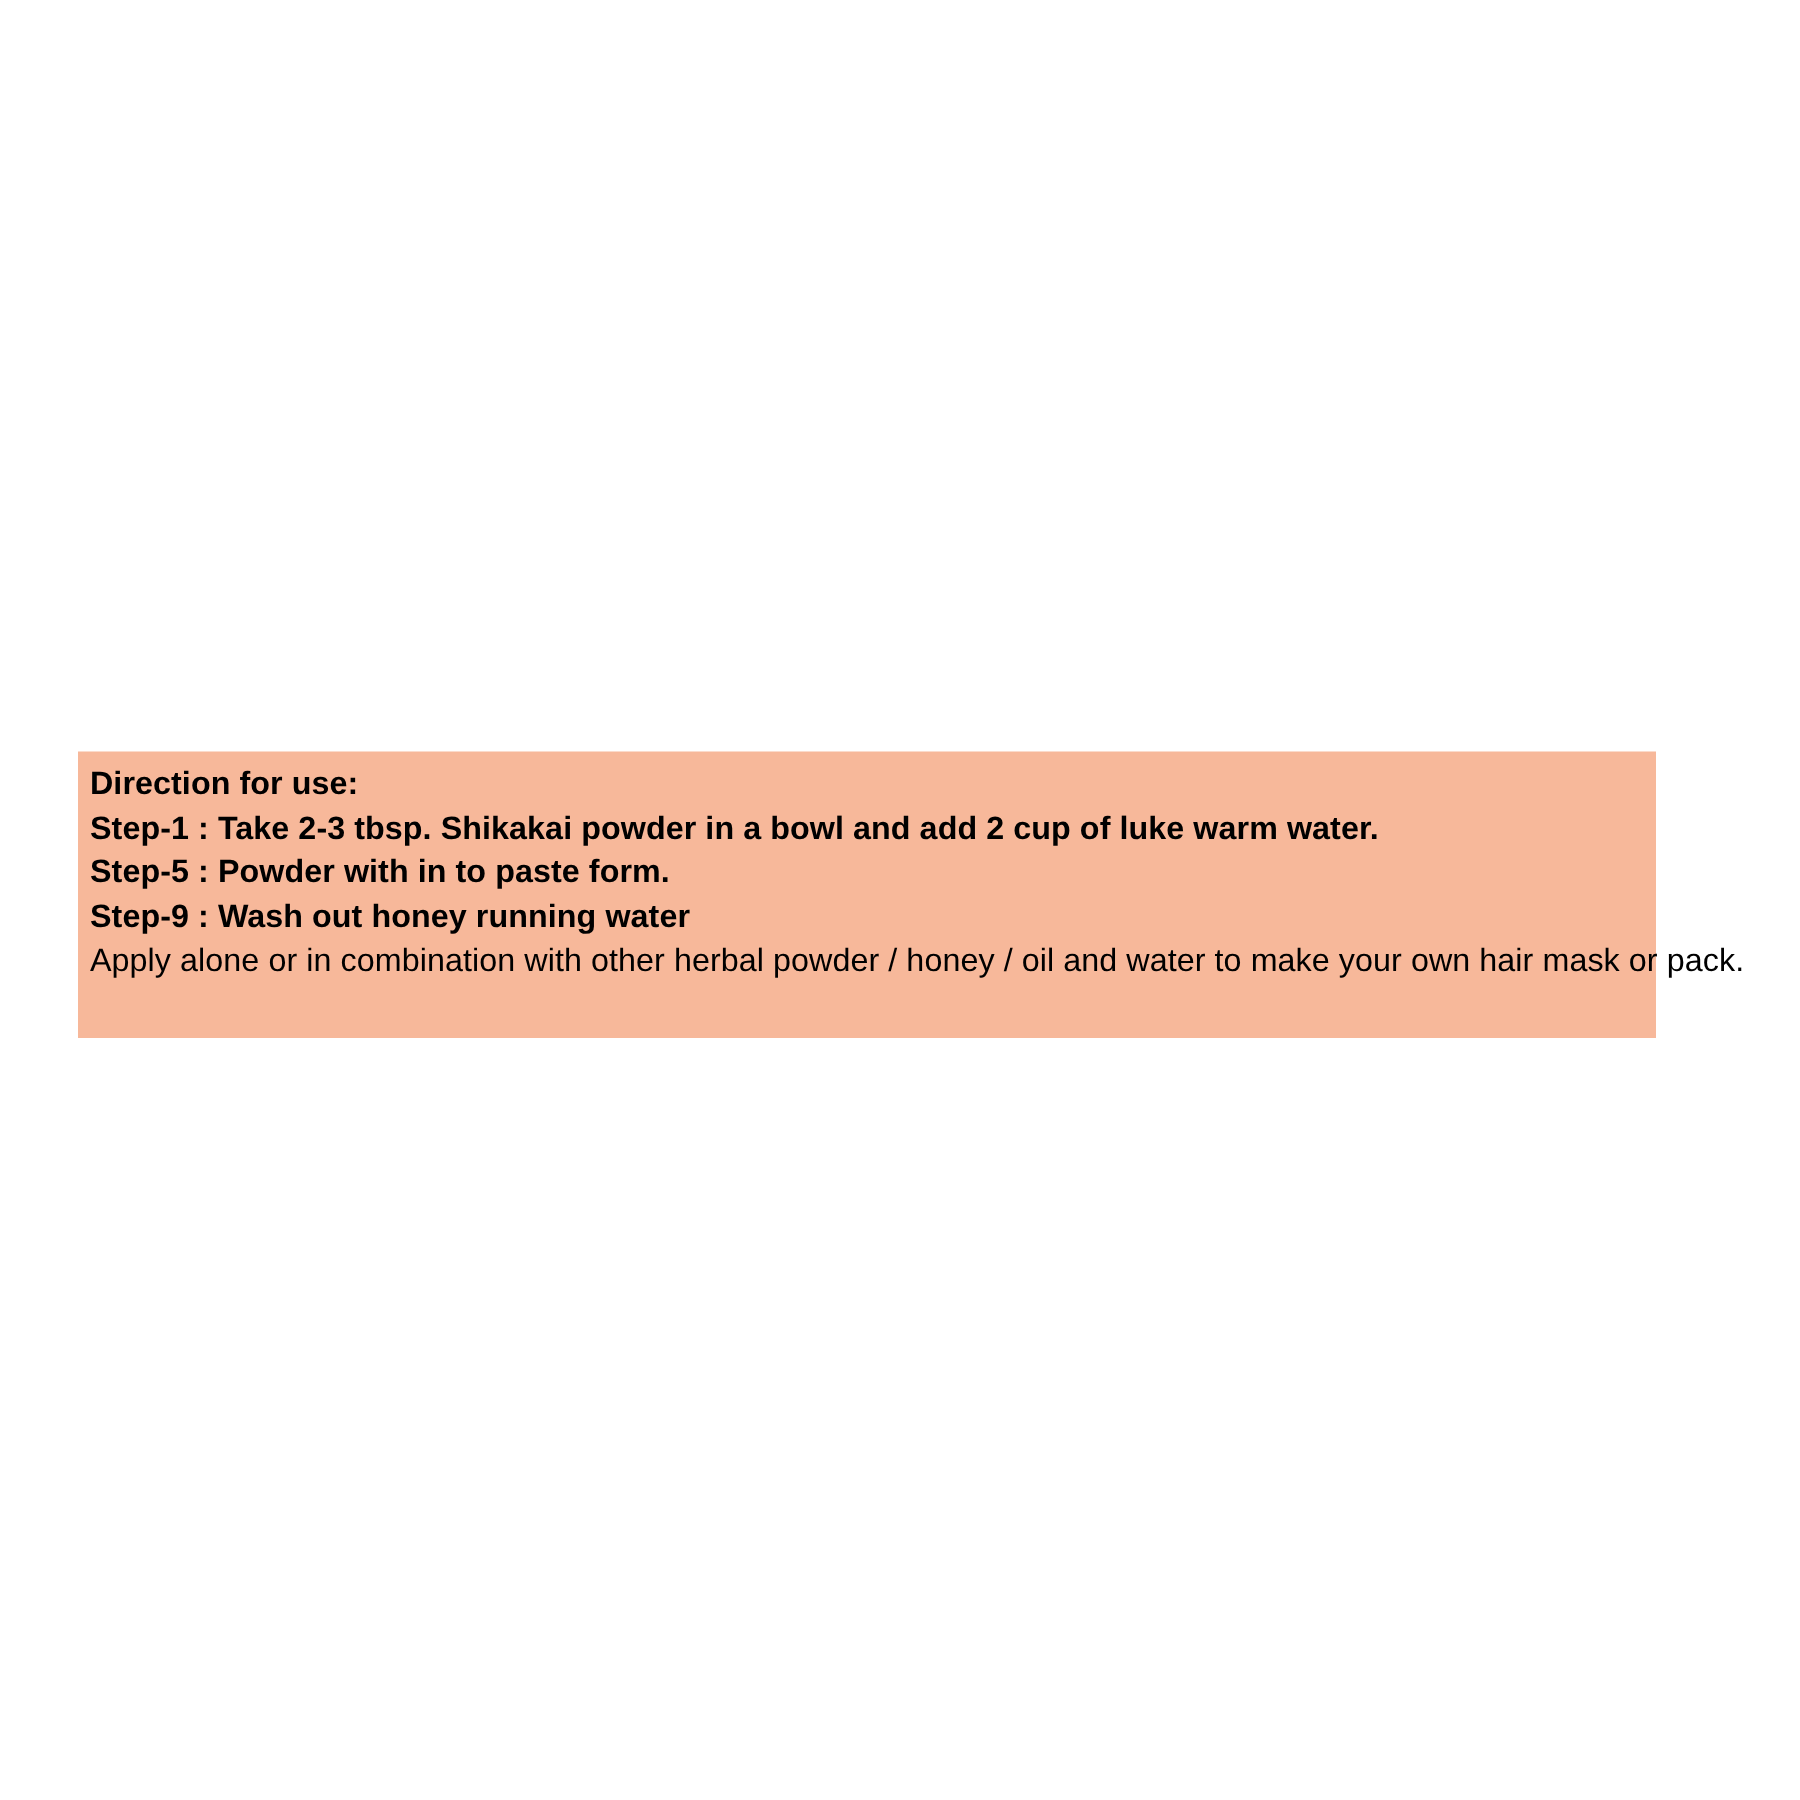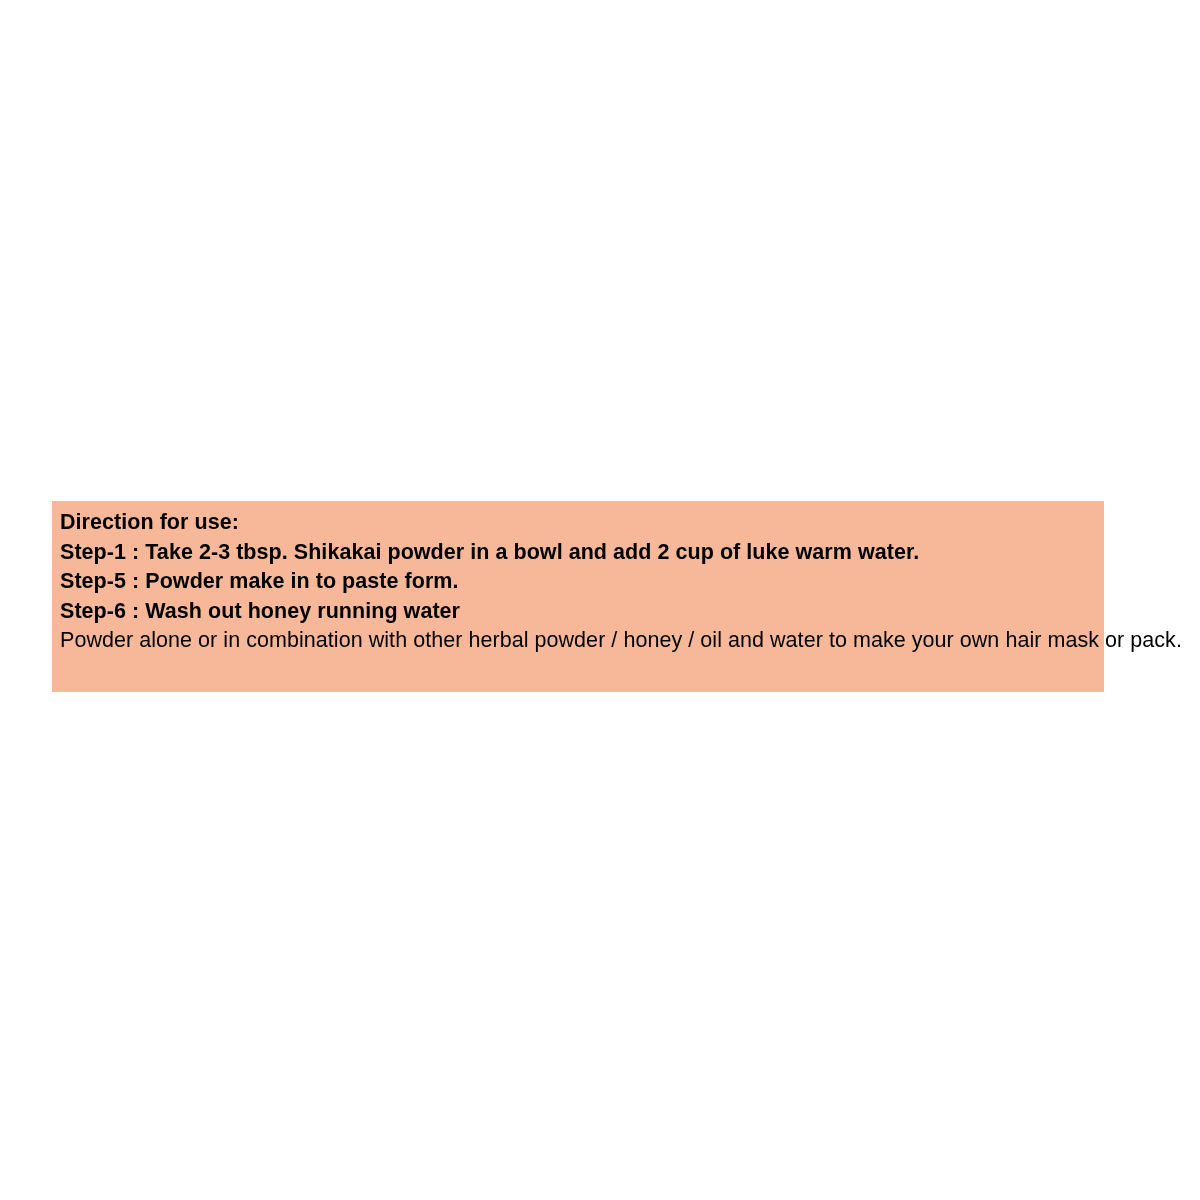--- a/index.html
+++ b/index.html
@@ -50,22 +50,22 @@
 <body>
 
 <div class="page">
 
   <div class="directions-panel">
 
     <div class="line heading">Direction for use:</div>
 
     <div class="line"><span class="step-label">Step-1</span><span class="step-label"> : </span><span class="step-text">Take 2-3 tbsp. Shikakai powder in a bowl and add 2 cup of luke warm water.</span></div>
 
-    <div class="line"><span class="step-label">Step-5</span><span class="step-label"> : </span><span class="step-text">Powder make in to paste form.</span></div>
+    <div class="line"><span class="step-label">Step-5</span><span class="step-label"> : </span><span class="step-text">Powder with in to paste form.</span></div>
 
 
-    <div class="line"><span class="step-label">Step-6</span><span class="step-label"> : </span><span class="step-text">Wash out honey running water</span></div>
+    <div class="line"><span class="step-label">Step-9</span><span class="step-label"> : </span><span class="step-text">Wash out honey running water</span></div>
 
-    <div class="line">Powder alone or in combination with other herbal powder / honey / oil and water to make your own hair mask or pack.</div>
+    <div class="line">Apply alone or in combination with other herbal powder / honey / oil and water to make your own hair mask or pack.</div>
 
   </div>
 
 </div>
 
 </body></html>

